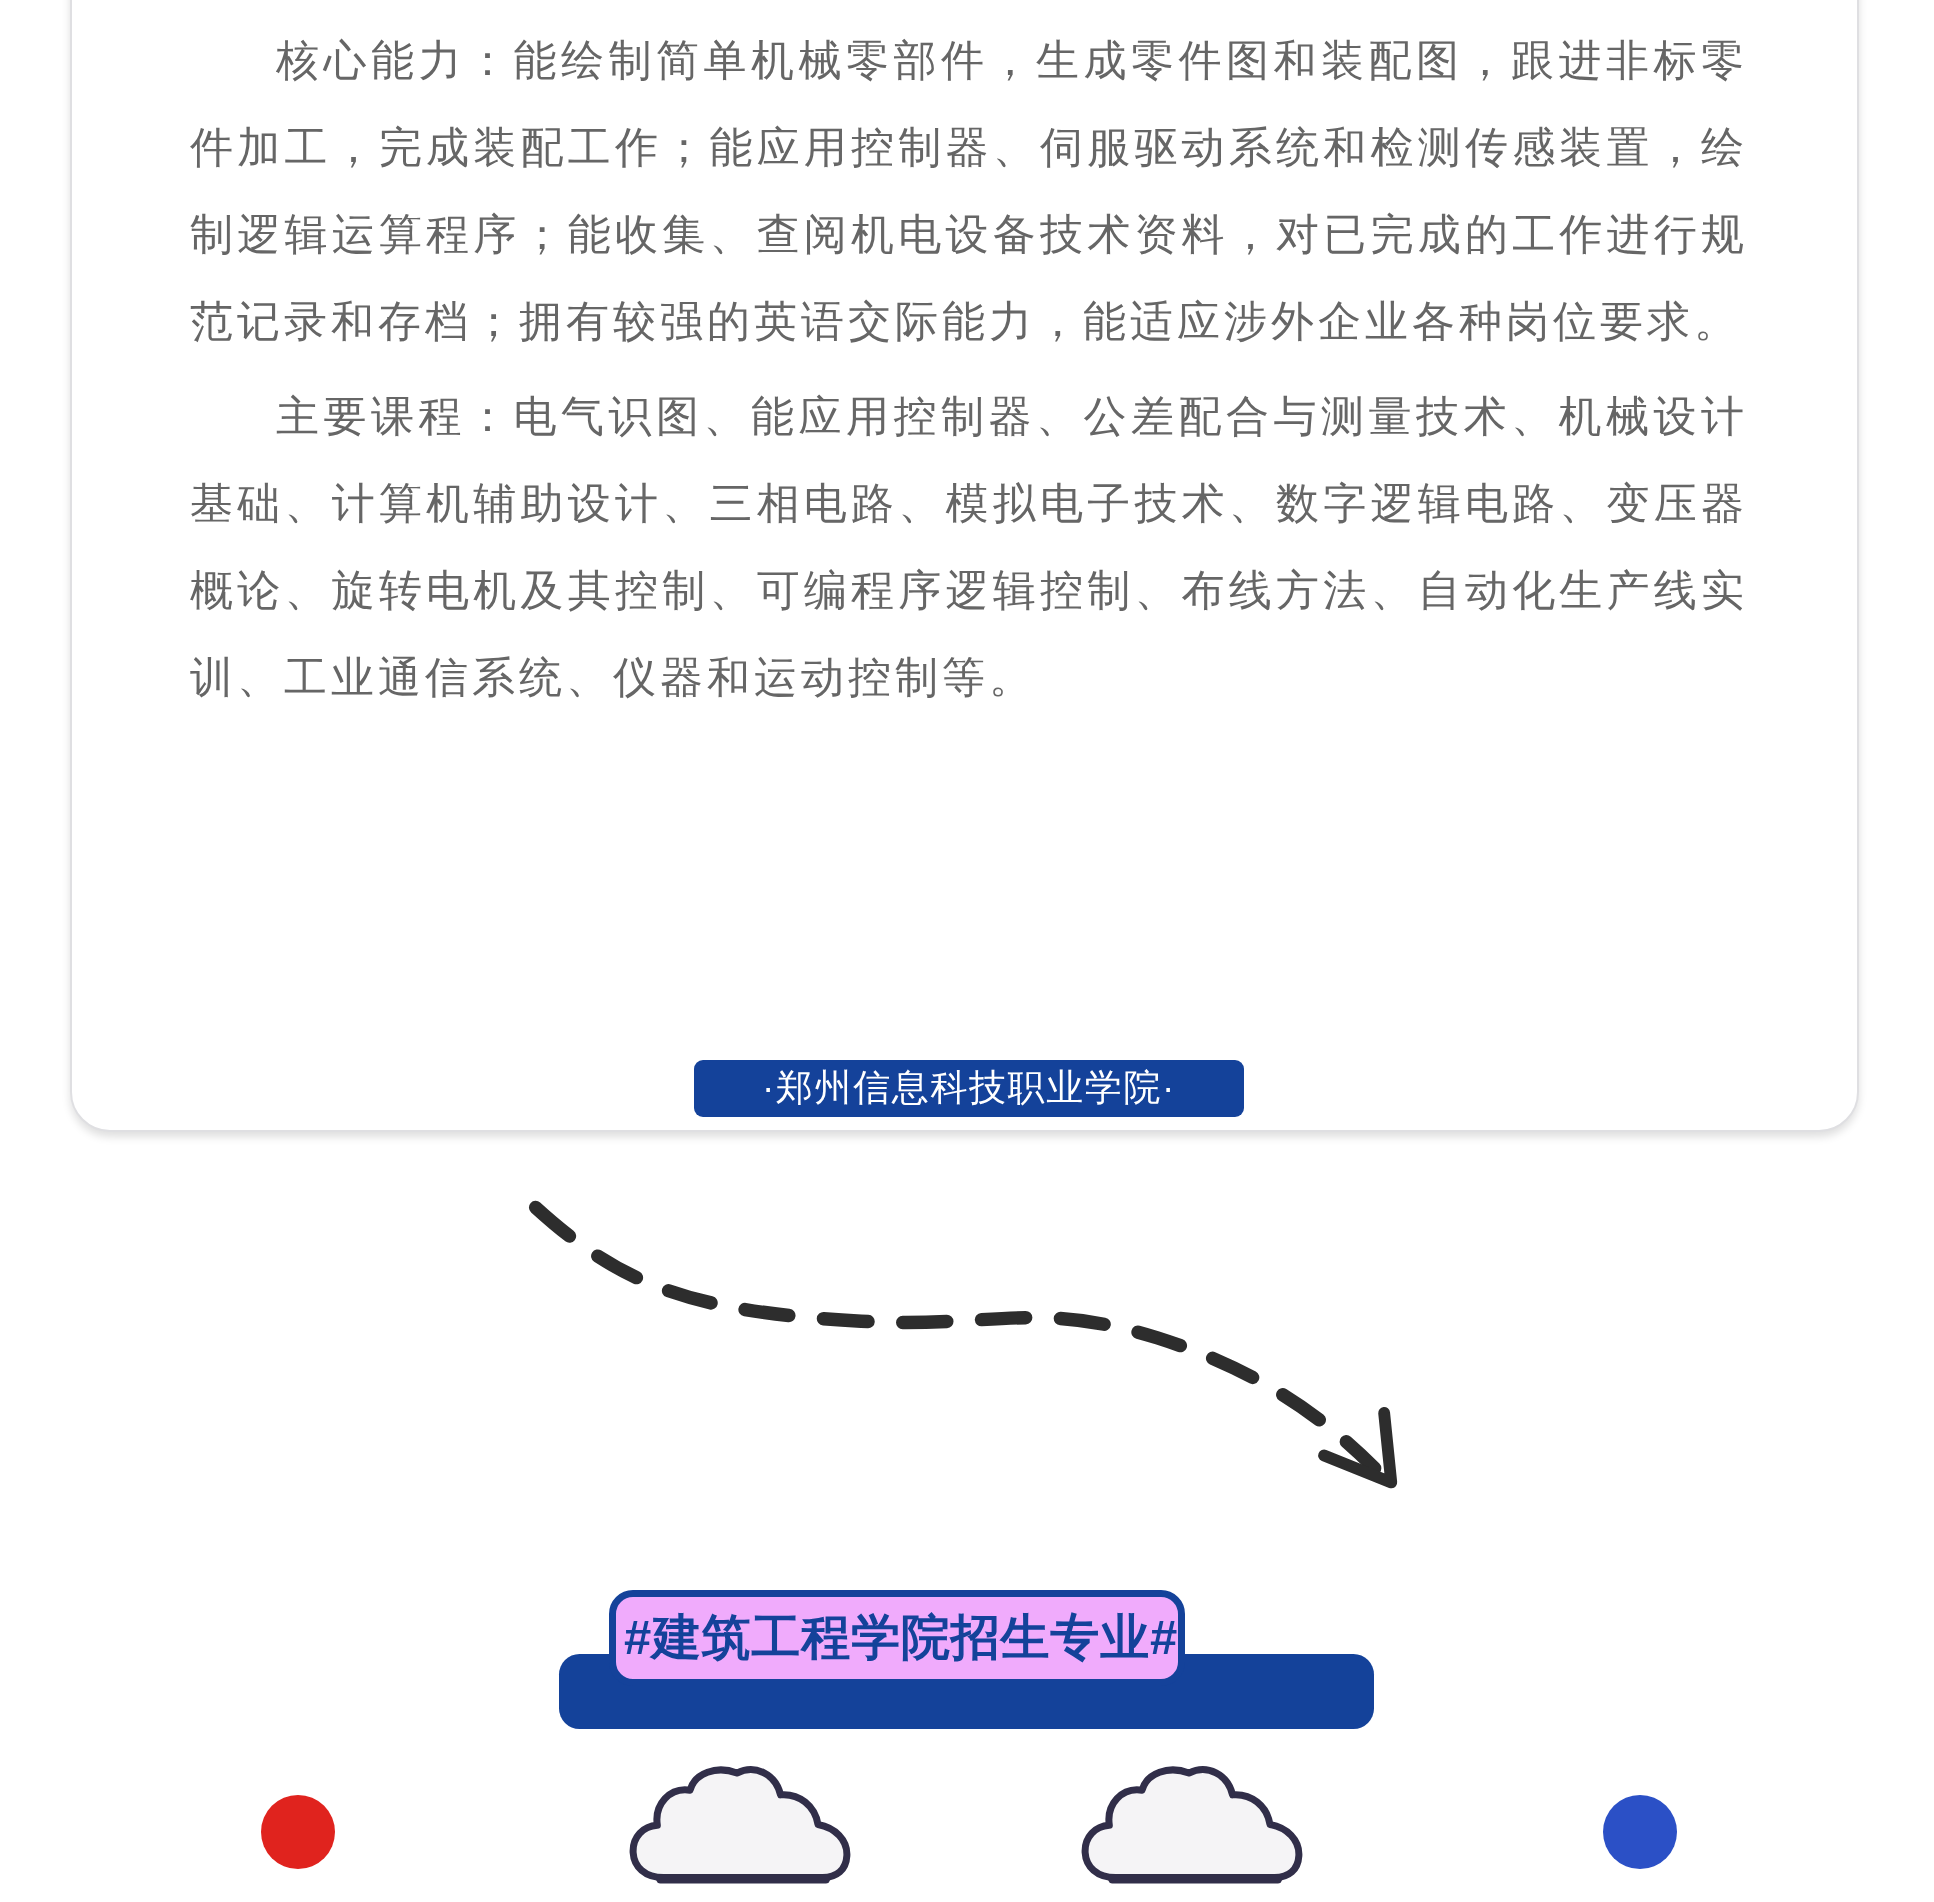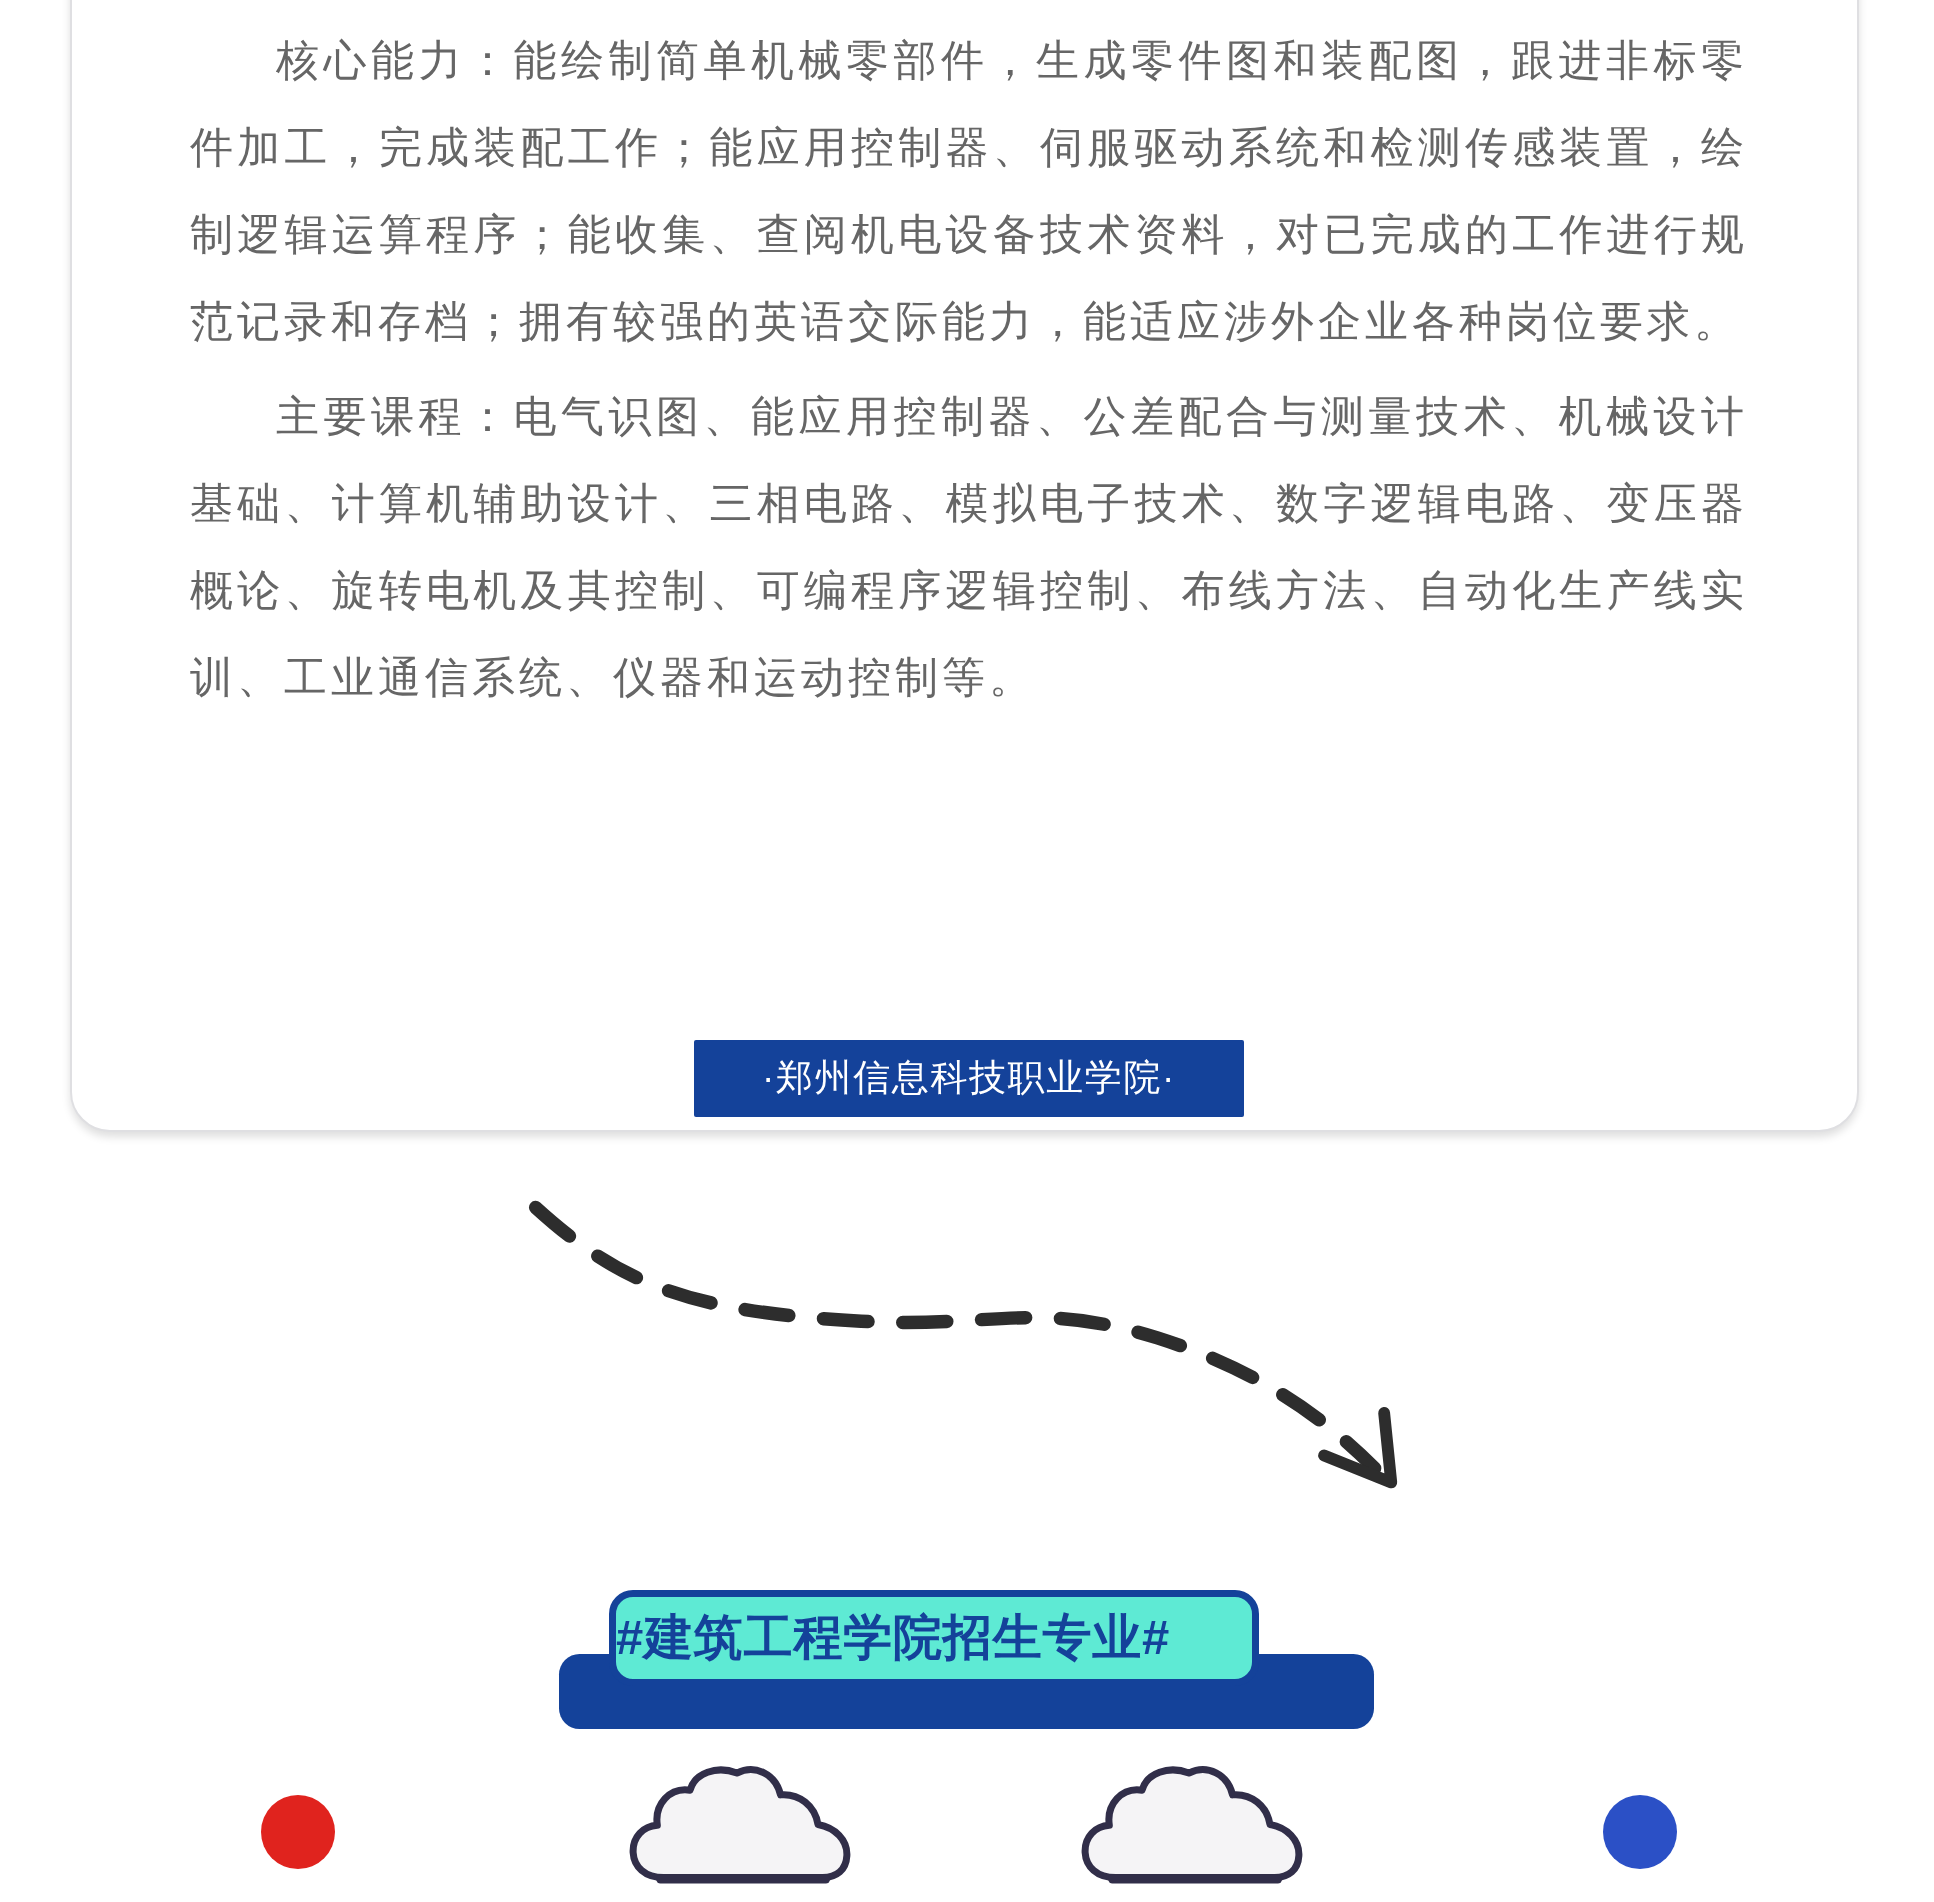--- a/index.html
+++ b/index.html
@@ -25,37 +25,37 @@
     box-shadow:0 4.7px 8px rgba(0,0,0,0.13);
   }
   .article{
     position:absolute;left:110px;top:70px;width:1574px;
     font-size:43px;line-height:87px;letter-spacing:4px;
     color:var(--text-gray);
     text-align:justify;text-justify:inter-ideograph;
   }
   .article p{margin:8px;text-indent:2em;}
   .college-badge{
-    position:absolute;left:622px;bottom:13.4px;width:550px;height:77px;
-    background:var(--primary-blue);border-radius:2px;
+    position:absolute;left:622px;bottom:13.4px;width:550px;height:57px;
+    background:var(--primary-blue);border-radius:9px;
     display:flex;align-items:center;justify-content:center;
   }
   .college-badge span{
     color:#ffffff;font-size:37px;font-weight:500;letter-spacing:1.6px;white-space:nowrap;
   }
   .arrow-svg{position:absolute;left:0;top:0;width:1934px;height:1903px;pointer-events:none;}
   .banner-back{
     position:absolute;left:559px;top:1654px;width:815px;height:75px;
     background:var(--primary-blue);border-radius:20.5px;
   }
   .banner-front{
-    position:absolute;left:609px;top:1590px;width:650px;height:96px;
-    box-sizing:border-box;background:#5eead4;
+    position:absolute;left:609px;top:1590px;width:576px;height:96px;
+    box-sizing:border-box;background:#f0abfc;
     border:7.1px solid var(--primary-blue);border-radius:24px;
-    display:flex;align-items:center;justify-content:flex-start;
+    display:flex;align-items:center;justify-content:flex-end;
   }
   .banner-front span{
     color:var(--primary-blue);font-size:49px;font-weight:700;
     letter-spacing:0.8px;white-space:nowrap;
   }
   .dot{position:absolute;width:74px;height:74px;border-radius:50%;}
   .dot.red{left:261px;top:1795px;background:var(--red);}
   .dot.blue{left:1603px;top:1795px;background:var(--bright-blue);}
   .cloud{position:absolute;width:234px;height:119px;}
   .cloud.cloud-1{left:623px;top:1765px;}

